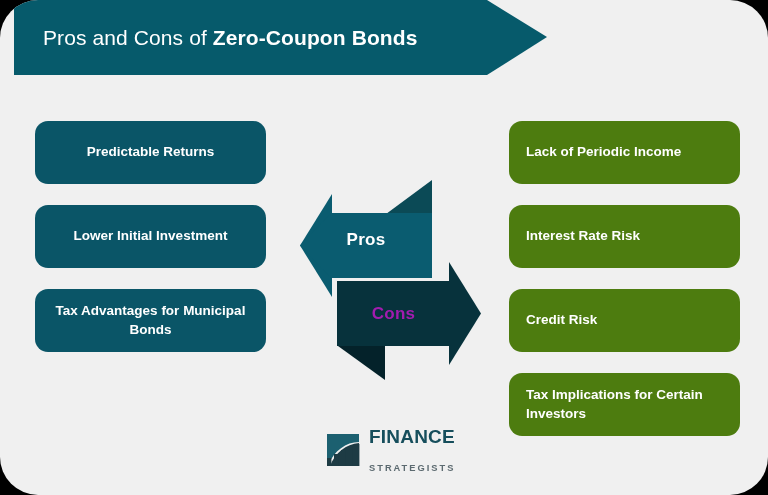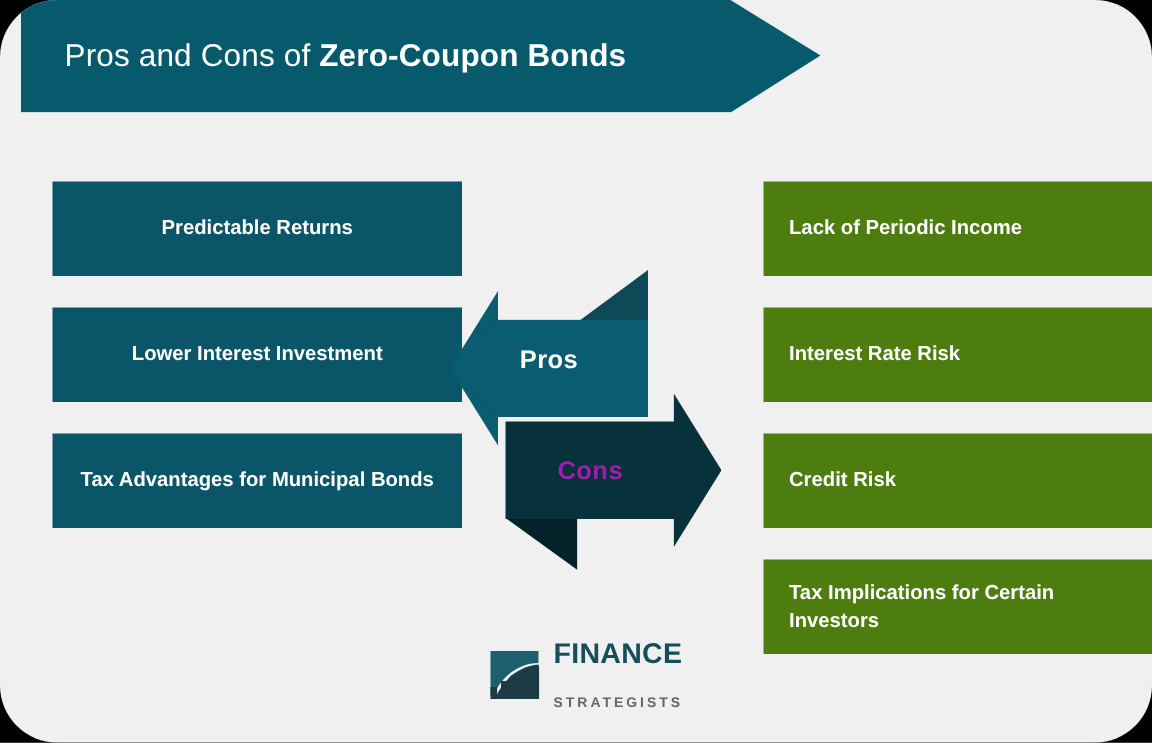--- a/index.html
+++ b/index.html
@@ -54,23 +54,23 @@
   .column {
     position: absolute;
     top: 121px;
     width: 231px;
   }
   #pros-column { left: 35px; }
   #cons-column { left: 509px; }
 
   .item-box {
     box-sizing: border-box;
-    width: 273px;
+    width: 231px;
     height: 63px;
-    border-radius: 0;
+    border-radius: 13px;
     margin-bottom: 21px;
     display: flex;
     align-items: center;
     color: #ffffff;
     font-size: 13.5px;
     font-weight: 700;
     line-height: 1.35;
   }
   #pros-column .item-box {
     background: #0a5567;
@@ -220,21 +220,21 @@
 <div id="card">
 
   <div id="header-banner">
     <div id="header-title">
       <span>Pros and Cons of </span><span class="strong">Zero-Coupon Bonds</span>
     </div>
   </div>
 
   <div id="pros-column" class="column">
     <div class="item-box">Predictable Returns</div>
-    <div class="item-box">Lower Interest Investment</div>
+    <div class="item-box">Lower Initial Investment</div>
     <div class="item-box">Tax Advantages for Municipal Bonds</div>
   </div>
 
   <div id="cons-column" class="column">
     <div class="item-box">Lack of Periodic Income</div>
     <div class="item-box">Interest Rate Risk</div>
     <div class="item-box">Credit Risk</div>
     <div class="item-box">Tax Implications for Certain Investors</div>
   </div>
 

